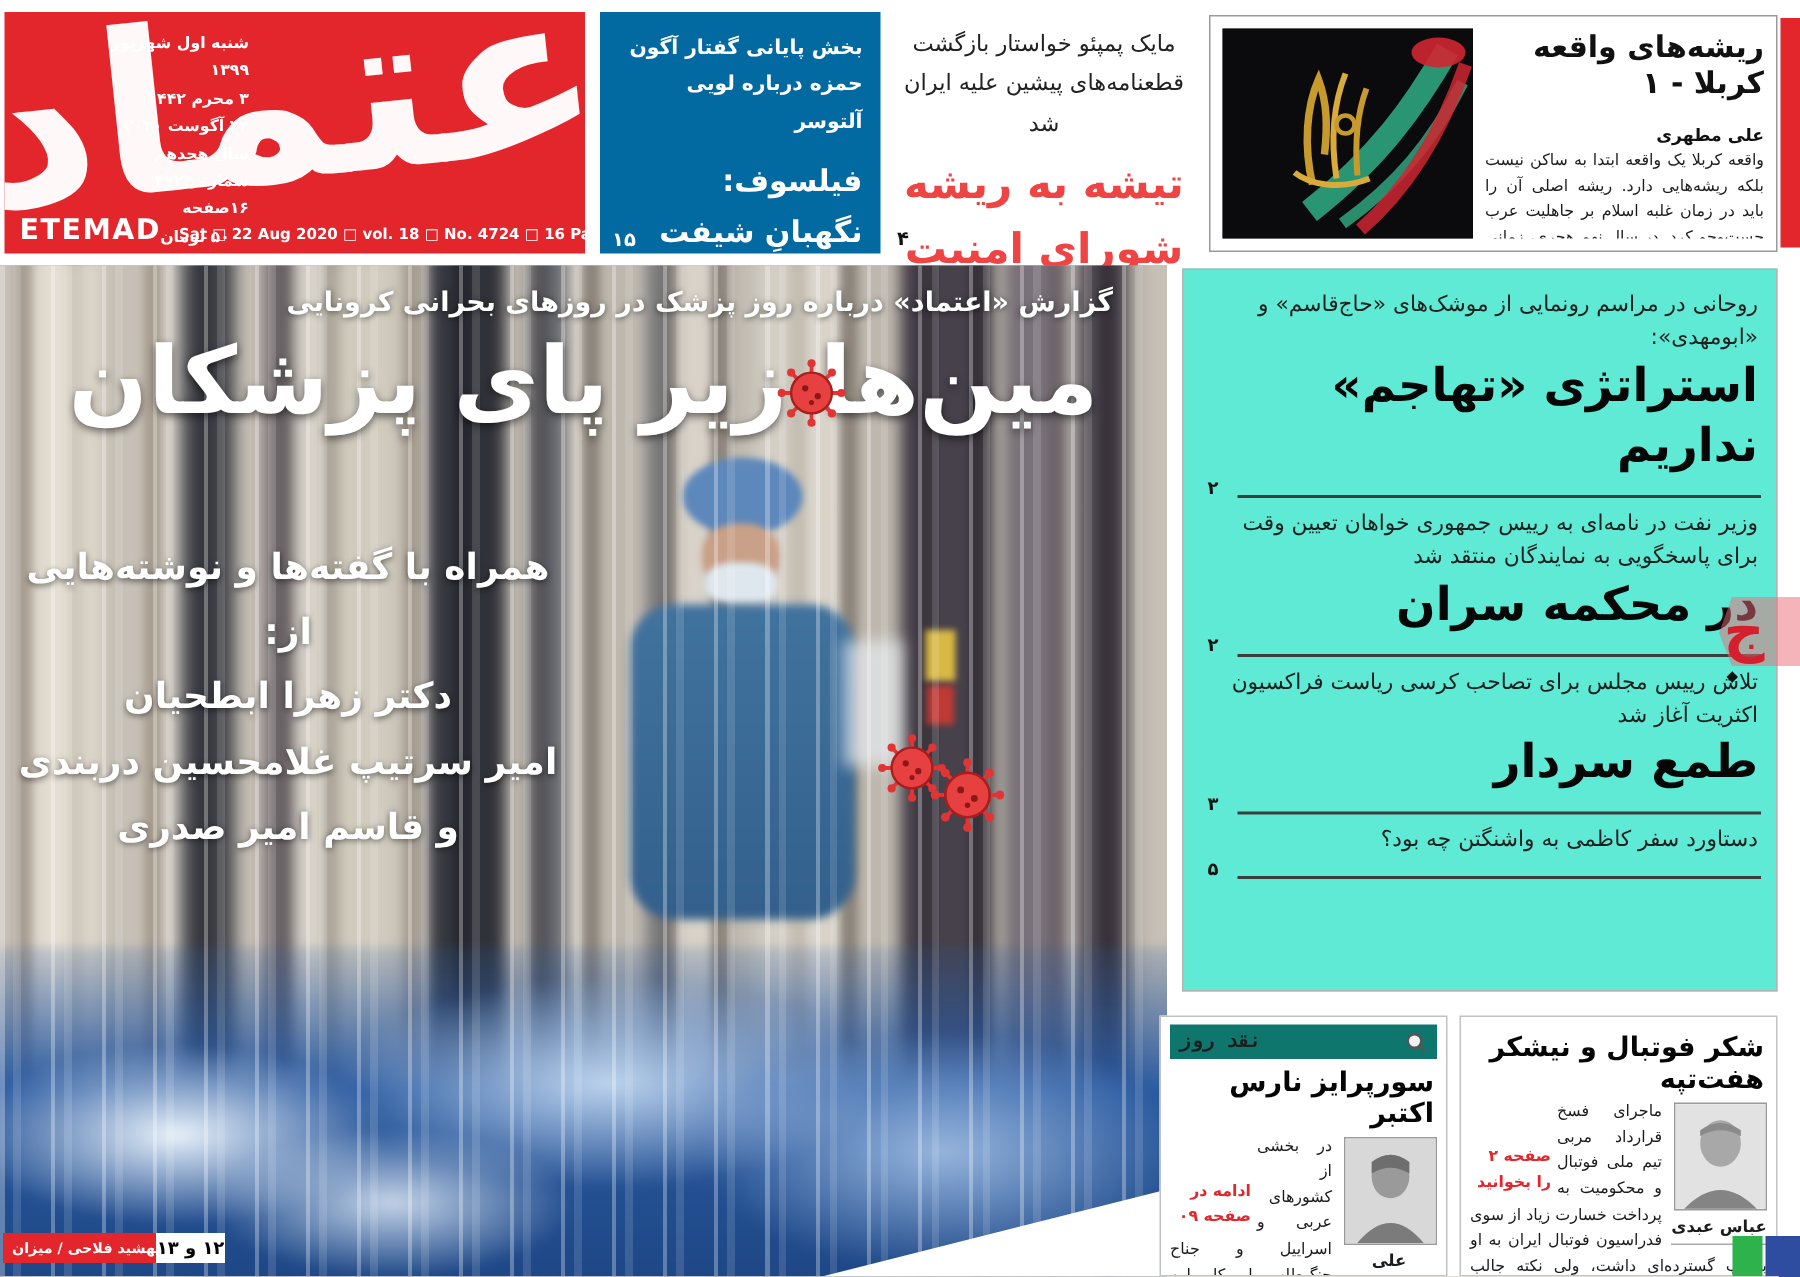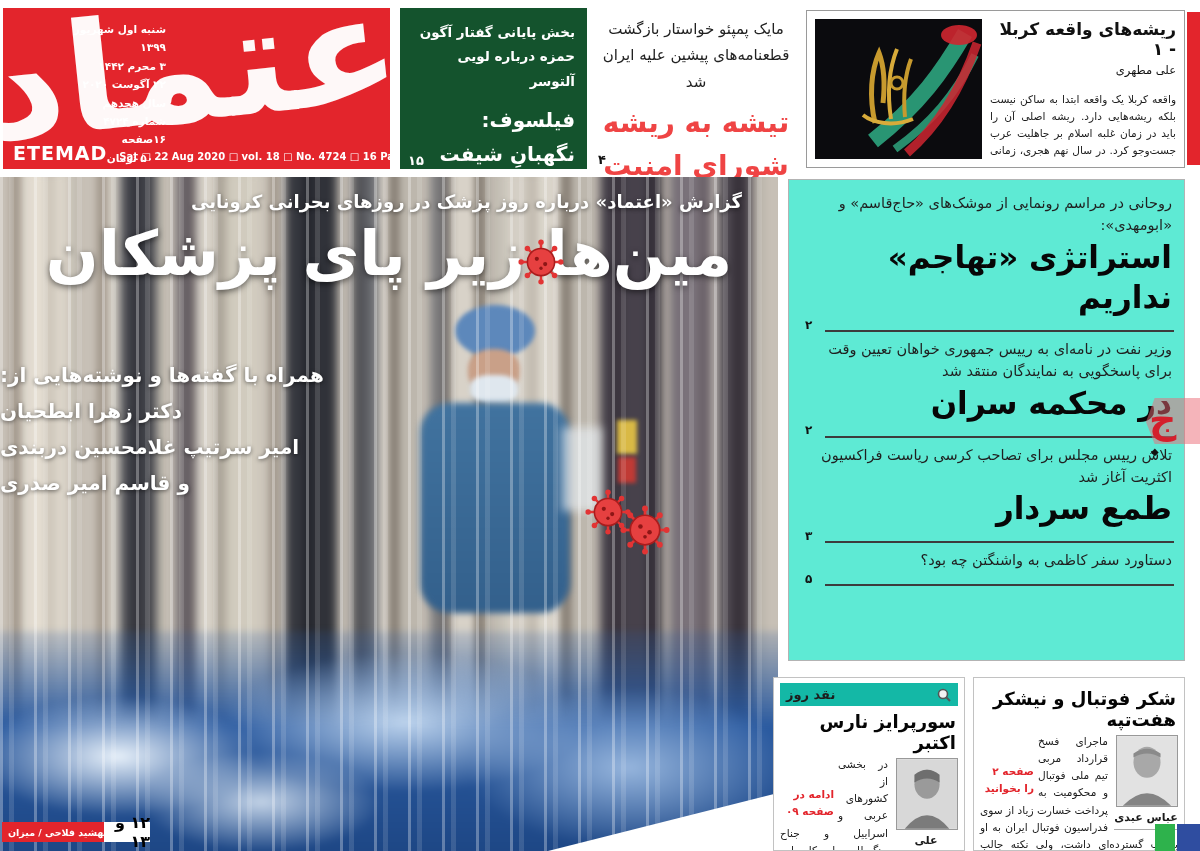--- a/index.html
+++ b/index.html
@@ -26,42 +26,42 @@
   .date-block span { display:block; }
   .masthead-bottom {
     position:absolute; z-index:2; left:10px; right:8px; bottom:5px;
     display:flex; align-items:baseline; gap:12px; direction:ltr;
   }
   .logo-en { font-size:19px; font-weight:800; letter-spacing:1px; }
   .info-en { font-size:10px; font-weight:700; white-space:nowrap; }
   
   .philo-box {
     position:absolute; left:400px; top:8px; width:187px; height:161px;
-    background:#14532d; color:#fff; direction:rtl; padding:12px 12px 6px 10px; overflow:hidden;
+    background:#0369a1; color:#fff; direction:rtl; padding:12px 12px 6px 10px; overflow:hidden;
   }
   .philo-kicker { font-size:13.5px; font-weight:700; line-height:1.8; text-align:right; }
   .philo-headline { margin-top:10px; font-size:20px; font-weight:800; line-height:1.7; text-align:right; }
   .philo-page { position:absolute; left:8px; bottom:1px; font-size:13px; font-weight:700; }
   
   .sc-box {
     position:absolute; left:593px; top:8px; width:206px; height:161px;
     direction:rtl; text-align:center; padding-top:8px;
   }
   .sc-kicker { font-size:15px; line-height:1.75; color:#222; }
   .sc-headline { margin-top:6px; font-size:28px; font-weight:800; line-height:1.55; color:#ef4444; }
   .sc-page { position:absolute; left:5px; bottom:2px; font-size:13px; font-weight:700; }
   
   .karbala {
     position:absolute; left:806px; top:10px; width:379px; height:158px;
     border:1px solid #9a9a9a; direction:rtl; display:flex; gap:8px; padding:8px; overflow:hidden;
     background:#fff;
   }
   .karbala-text { width:192px; overflow:hidden; }
-  .karbala-title { font-size:17px; font-weight:800; margin-bottom:4px; }
-  .karbala-author { font-size:11.5px; font-weight:400; margin-bottom:14px; }
+  .karbala-title { font-size:20px; font-weight:800; margin-bottom:16px; }
+  .karbala-author { font-size:11.5px; font-weight:700; margin-bottom:2px; }
   .karbala-body { font-size:10.6px; line-height:1.6; text-align:justify; color:#1c1c1c; }
   .karbala-art { position:relative; width:167px; height:140px; background:#0a0a0c; flex:none; }
   .red-edge-bar { position:absolute; left:1187px; top:12px; width:13px; height:153px; background:#e3252c; }
   
   .photo {
     position:absolute; left:0; top:177px; width:778px; height:674px;
     overflow:hidden; background:#9b948b;
   }
   .ph-base {
     position:absolute; inset:-8px;
@@ -96,33 +96,33 @@
     direction:rtl; text-align:right; color:#fff; font-size:18px; font-weight:800;
     text-shadow:0 1px 4px rgba(0,0,0,.55);
   }
   .ph-headline {
     position:absolute; top:44px; left:0; right:0; z-index:6;
     direction:rtl; text-align:center; color:#fff; font-size:62px; font-weight:800; line-height:1.05;
     text-shadow:0 2px 6px rgba(0,0,0,.55);
   }
   .ph-sub {
     position:absolute; top:180px; left:0; width:390px; z-index:6;
-    direction:rtl; text-align:left; color:#fff; font-size:20px; font-weight:800; line-height:1.8;
+    direction:rtl; text-align:center; color:#fff; font-size:24px; font-weight:800; line-height:1.8;
     text-shadow:0 1px 4px rgba(0,0,0,.55); padding-right:6px;
   }
   .ph-sub span { display:block; }
   .virus { position:absolute; z-index:7; }
   .credit-strip {
     position:absolute; left:2px; top:645px; height:20px; z-index:8; background:#e3252c;
     display:flex; align-items:center; gap:4px; padding:0 6px; direction:rtl;
     color:#fff; font-size:9.5px; font-weight:700;
   }
   .pages-strip {
     position:absolute; left:104px; top:645px; height:20px; width:46px; z-index:8;
-    background:#fff; color:#000; font-size:16px; font-weight:800;
+    background:#fff; color:#000; font-size:12px; font-weight:800;
     display:flex; align-items:center; justify-content:center; direction:rtl;
   }
   
   .headlines {
     position:absolute; left:788px; top:179px; width:397px; height:482px;
     border:1px solid #b3b3b3; direction:rtl; padding:6px 8px 0 8px; overflow:hidden; background:#5eead4;
   }
   .entry { position:relative; padding:6px 4px 0 4px; }
   .entry .rule { position:absolute; bottom:0; right:2px; left:28px; height:2px; background:#3c3c3c; }
   .entry-kicker { font-size:14.5px; line-height:1.55; text-align:right; color:#1f1f1f; }
@@ -130,22 +130,22 @@
   .entry-headline.sm { font-size:28px; }
   .entry-page { text-align:left; font-size:12px; font-weight:700; line-height:1.2; padding-left:4px; }
   
   .bcol {
     position:absolute; top:677px; height:174px; border:1px solid #c2c2c2;
     direction:rtl; overflow:hidden; background:#fff; padding:5px 6px;
   }
   .bcol.naqd  { left:773px; width:192px; }
   .bcol.salam { left:973px; width:212px; }
   .bcol-bar {
-    height:23px; background:#14b8a6; display:flex; align-items:center;
-    justify-content:space-between; flex-direction:row-reverse; padding:0 6px;
+    height:23px; background:#0f766e; display:flex; align-items:center;
+    justify-content:space-between; flex-direction:row-reverse; padding:0 6px;font-family:Liberation Mono, monospace;
   }
   .bcol-section { font-size:13px; font-weight:800; color:#1d1d1d; }
   .bcol-title { font-size:18px; font-weight:800; text-align:right; margin:5px 2px 3px 2px; color:#050505; }
   .bcol-content { font-size:10.6px; line-height:1.62; text-align:justify; color:#1b1b1b; }
   .portrait-box { float:right; width:64px; margin:2px 0 2px 6px; text-align:center; }
   .portrait { width:62px; height:72px; border:1px solid #999; display:block; }
   .author-name { font-size:11px; font-weight:800; margin-top:2px; border-bottom:1px solid #aaa; padding-bottom:2px; }
   .more-float {
     float:left; width:54px; margin:30px 4px 2px 0; color:#e3252c;
     font-size:10.5px; font-weight:800; line-height:1.6; text-align:right;

